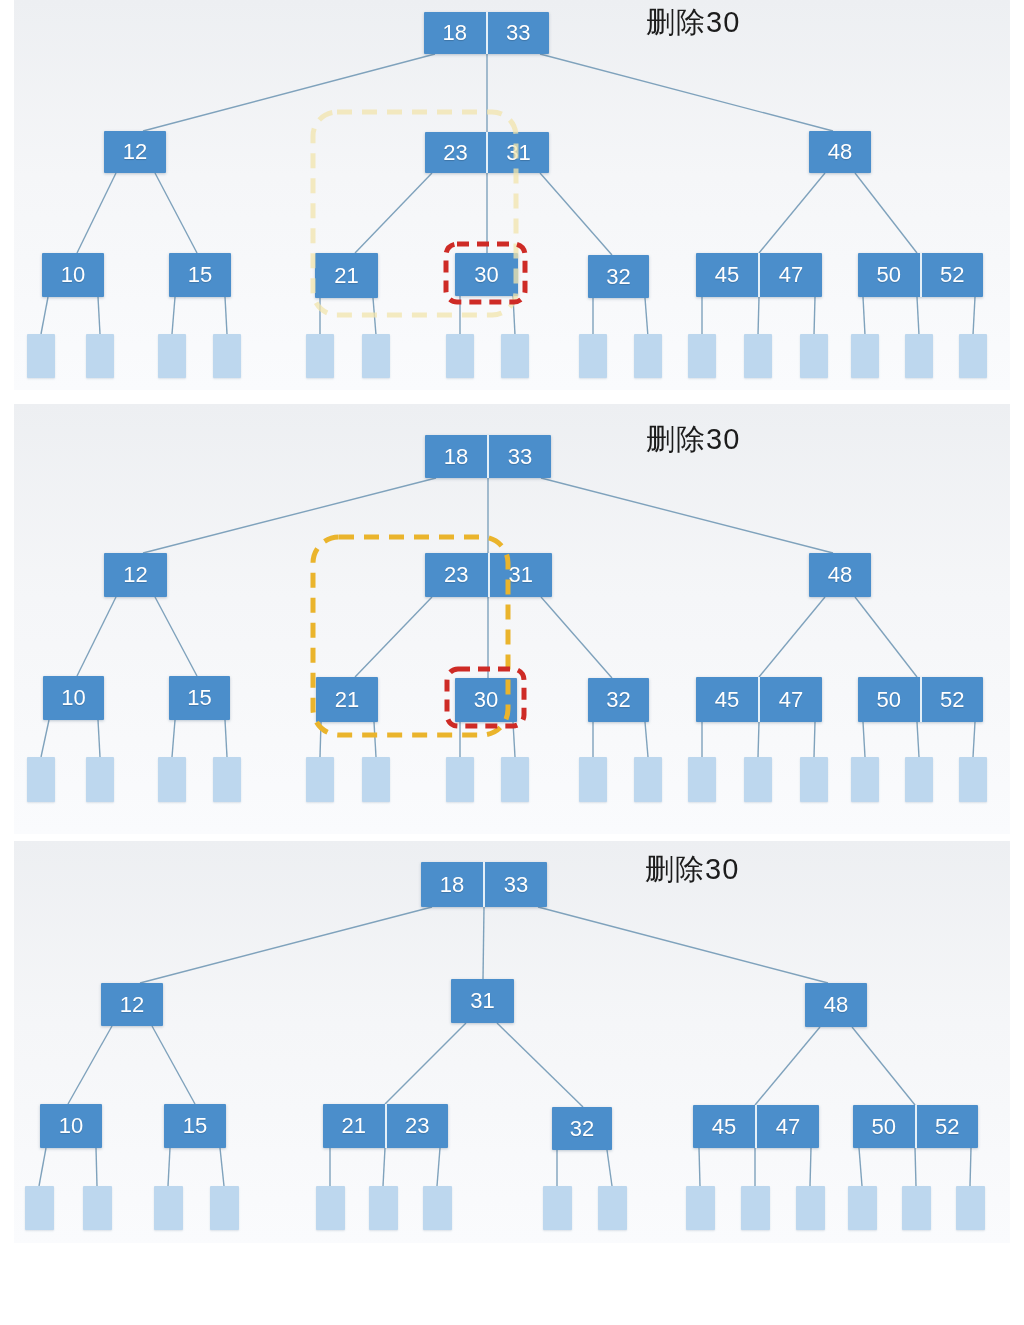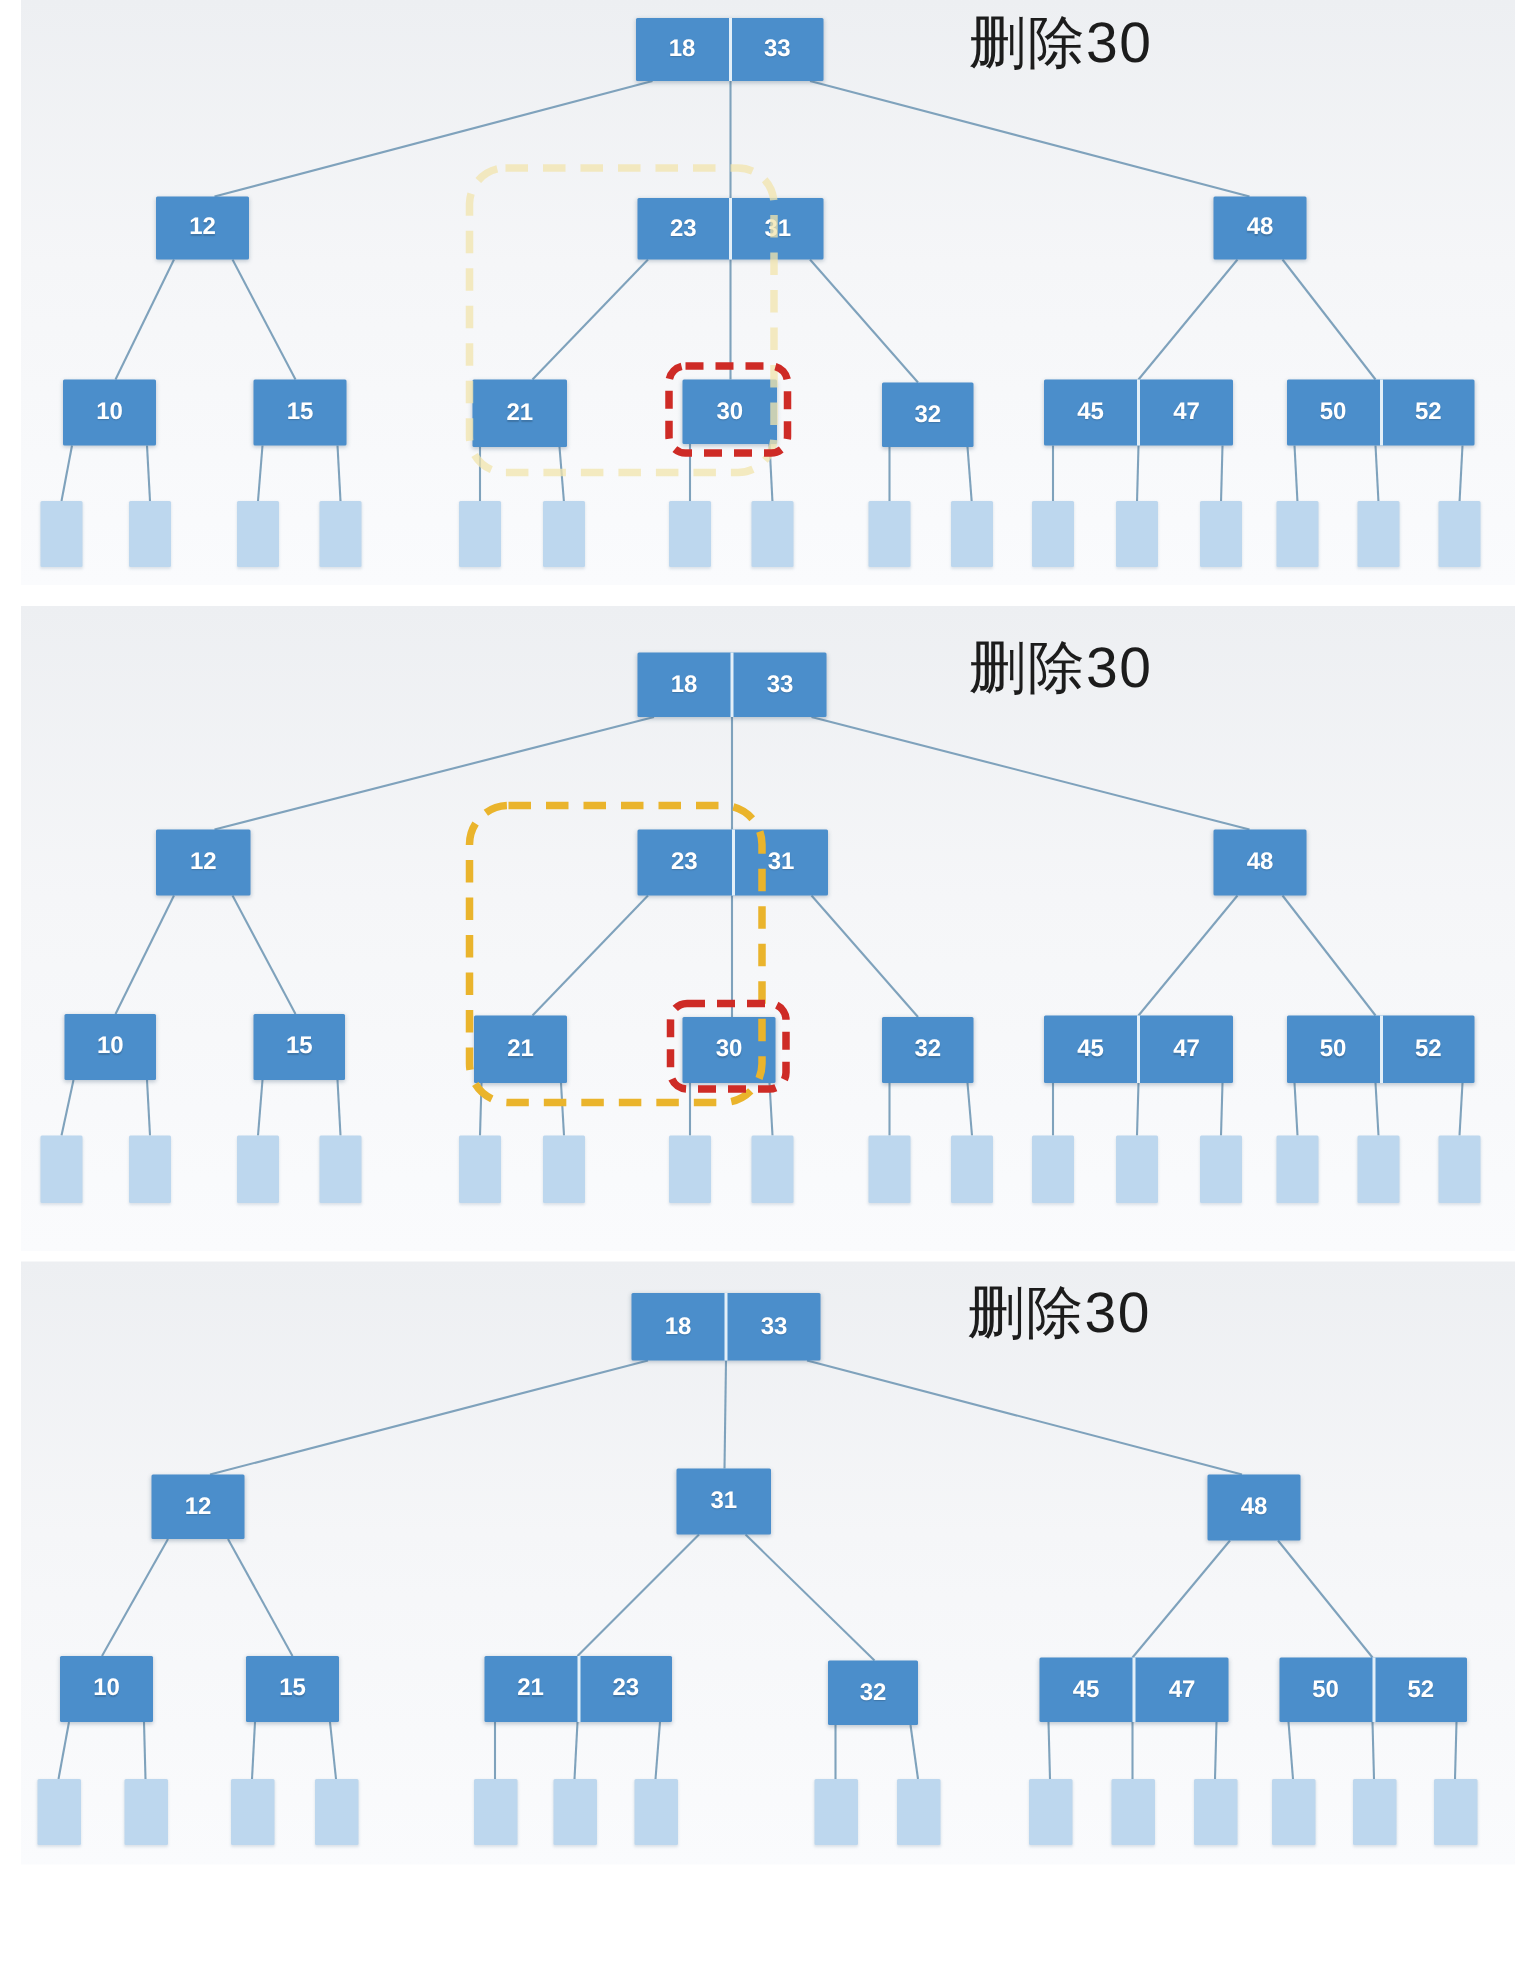--- a/index.html
+++ b/index.html
@@ -3,25 +3,25 @@
 <meta charset="utf-8">
 <style>
   html,body{margin:0;padding:0;background:#ffffff;}
   #stage{position:relative;width:1024px;height:1325px;background:#ffffff;overflow:hidden;
          font-family:"Liberation Sans",sans-serif;}
   .panel-bg{position:absolute;}
   svg.layer{position:absolute;left:0;top:0;pointer-events:none;}
   .node{position:absolute;display:flex;border-radius:1px;
         box-shadow:0 1px 3px rgba(50,80,110,.3);}
   .cell{flex:1;display:flex;align-items:center;justify-content:center;
-        color:#ffffff;font-weight:700;font-size:16px;
+        color:#ffffff;font-weight:400;font-size:22px;
         text-shadow:0 1px 1px rgba(0,0,0,.18);}
   .cell + .cell{border-left:2px solid rgba(240,247,252,.92);}
   .ptr{position:absolute;border-radius:1px;box-shadow:0 1px 2px rgba(80,110,140,.18);}
-  .panel-title{position:absolute;font-size:38px;letter-spacing:1px;white-space:nowrap;}
+  .panel-title{position:absolute;font-size:29px;letter-spacing:1px;white-space:nowrap;}
 </style>
 </head>
 <body>
 
 <div id="stage">
     <div class="panel-bg" style="left: 14px; top: 0px; width: 996px; height: 390px; background: linear-gradient(rgb(237, 239, 242) 0%, rgb(245, 246, 248) 45%, rgb(250, 251, 253) 100%);"></div>
     <div class="panel-bg" style="left: 14px; top: 404px; width: 996px; height: 430px; background: linear-gradient(rgb(237, 239, 242) 0%, rgb(245, 246, 248) 45%, rgb(250, 251, 253) 100%);"></div>
     <div class="panel-bg" style="left: 14px; top: 841px; width: 996px; height: 402px; background: linear-gradient(rgb(237, 239, 242) 0%, rgb(245, 246, 248) 45%, rgb(250, 251, 253) 100%);"></div>
     <svg width="1024" height="1325" class="layer">
       <line x1="435" y1="54" x2="143" y2="131" stroke="#7FA2BC" stroke-width="1.4"></line>

